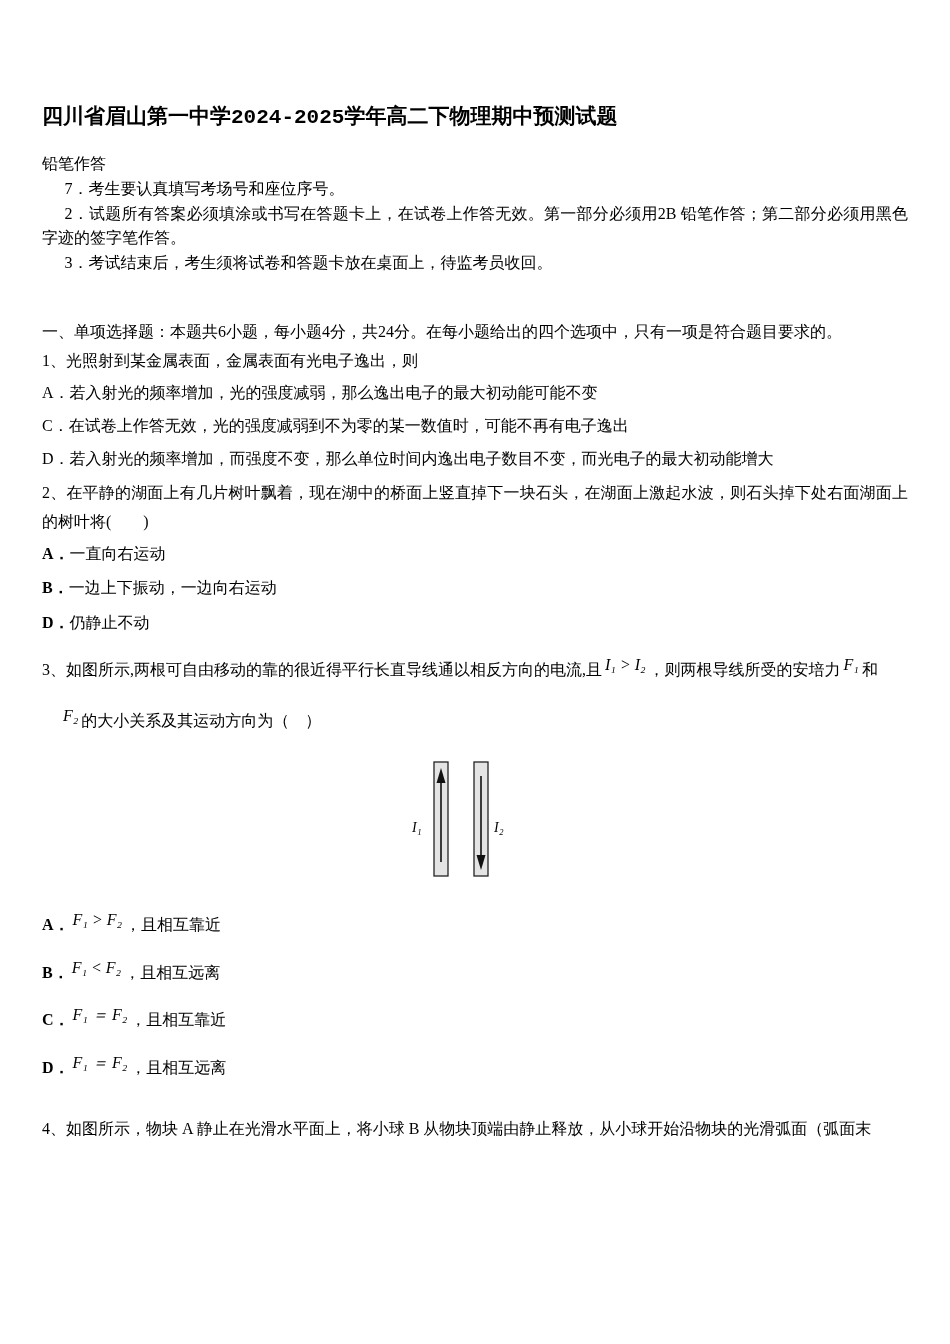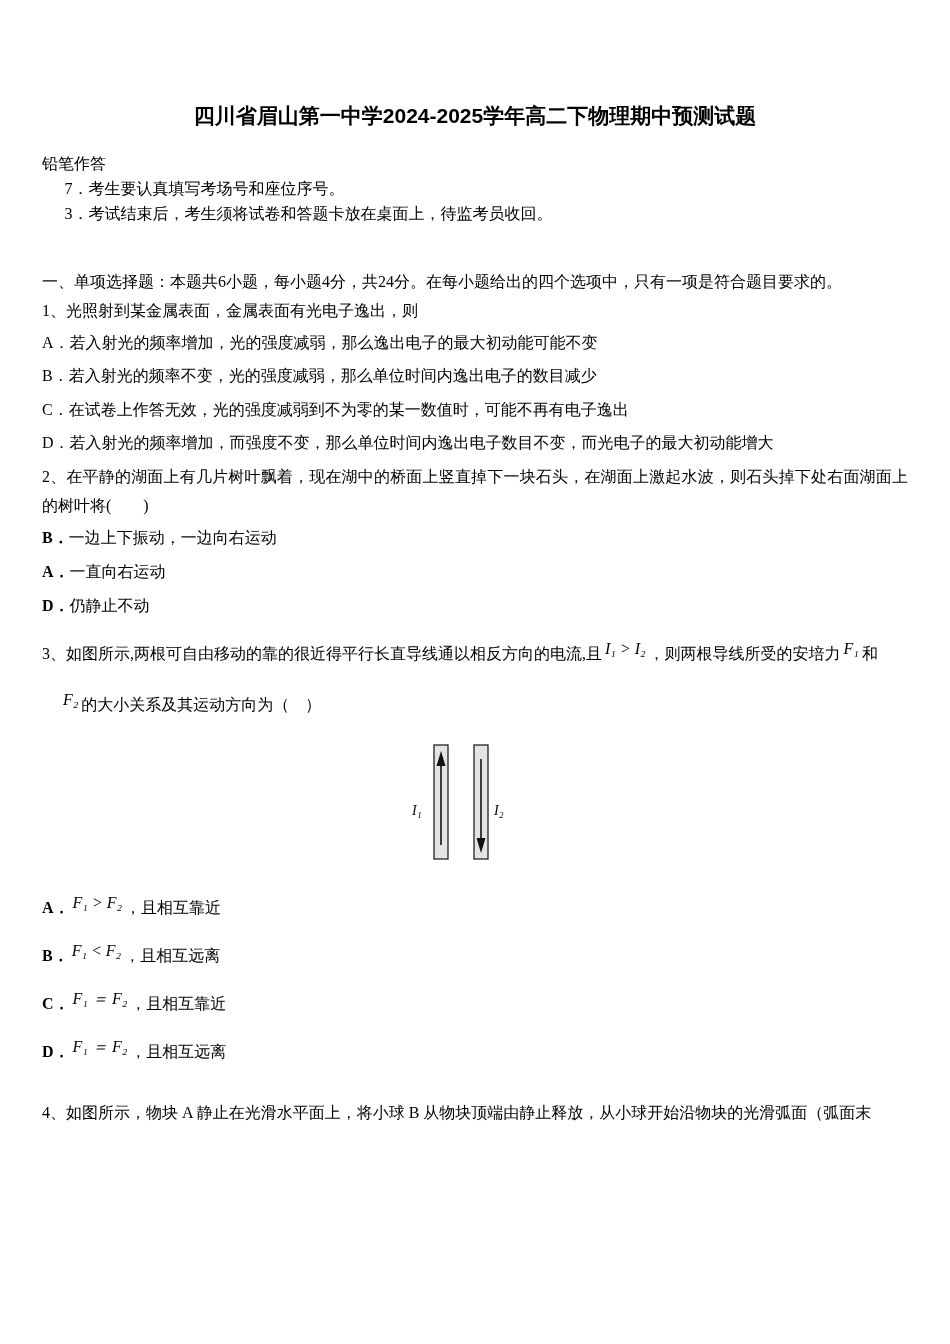--- a/index.html
+++ b/index.html
@@ -16,23 +16,23 @@
     background: #ffffff;
     color: #000000;
     font-family: "Liberation Serif", "DejaVu Serif", serif;
     font-size: 16px;
     overflow: hidden;
   }
   p { margin: 0; }
   .title {
     font-size: 21px;
     font-weight: 700;
-    text-align: center;
+    text-align: left;
     margin: 0 0 22px 0;
-    font-family: Liberation Sans, sans-serif;
+    font-family: Liberation Mono, monospace;
   }
   .notice-heading { line-height: 1.55; }
   .notice-item {
     line-height: 1.55;
     text-indent: 1.4em;
     text-align: justify;
   }
   .section-heading {
     margin-top: 42px;
     line-height: 1.8;
@@ -71,36 +71,36 @@
 </style>
 </head>
 <body>
 
 <div class="page">
 
   <h1 class="title">四川省眉山第一中学2024-2025学年高二下物理期中预测试题</h1>
 
   <p class="notice-heading">铅笔作答</p>
   <p class="notice-item">7．考生要认真填写考场号和座位序号。</p>
+  <p class="notice-item">2．试题所有答案必须填涂或书写在答题卡上，在试卷上作答无效。第一部分必须用2B 铅笔作答；第二部分必须用黑色字迹的签字笔作答。</p>
   <p class="notice-item">3．考试结束后，考生须将试卷和答题卡放在桌面上，待监考员收回。</p>
 
   <p class="section-heading">一、单项选择题：本题共6小题，每小题4分，共24分。在每小题给出的四个选项中，只有一项是符合题目要求的。</p>
 
   <div class="question">
     <p class="stem">1、光照射到某金属表面，金属表面有光电子逸出，则</p>
     <p class="option">A．若入射光的频率增加，光的强度减弱，那么逸出电子的最大初动能可能不变</p>
-    <p class="option">B．若入射光的频率不变，光的强度减弱，那么单位时间内逸出电子的数目减少</p>
     <p class="option">C．在试卷上作答无效，光的强度减弱到不为零的某一数值时，可能不再有电子逸出</p>
     <p class="option">D．若入射光的频率增加，而强度不变，那么单位时间内逸出电子数目不变，而光电子的最大初动能增大</p>
   </div>
 
   <div class="question q2-block">
     <p class="stem">2、在平静的湖面上有几片树叶飘着，现在湖中的桥面上竖直掉下一块石头，在湖面上激起水波，则石头掉下处右面湖面上的树叶将(　　)</p>
+    <p class="option"><span class="opt-label">A．</span><span>一直向右运动</span></p>
     <p class="option"><span class="opt-label">B．</span><span>一边上下振动，一边向右运动</span></p>
-    <p class="option"><span class="opt-label">A．</span><span>一直向右运动</span></p>
     <p class="option"><span class="opt-label">D．</span><span>仍静止不动</span></p>
   </div>
 
   <div class="question">
     <p class="stem q3-line1"><span>3、如图所示,两根可自由移动的靠的很近得平行长直导线通以相反方向的电流,且</span><span class="math">I₁ &gt; I₂</span><span>，则两根导线所受的安培力</span><span class="math">F₁</span><span>和</span></p>
     <p class="stem q3-line2"><span class="math">F₂</span><span>的大小关系及其运动方向为（　）</span></p>
 
     <div class="figure-wrap">
       <svg width="160" height="126" viewBox="0 0 160 126">
 

